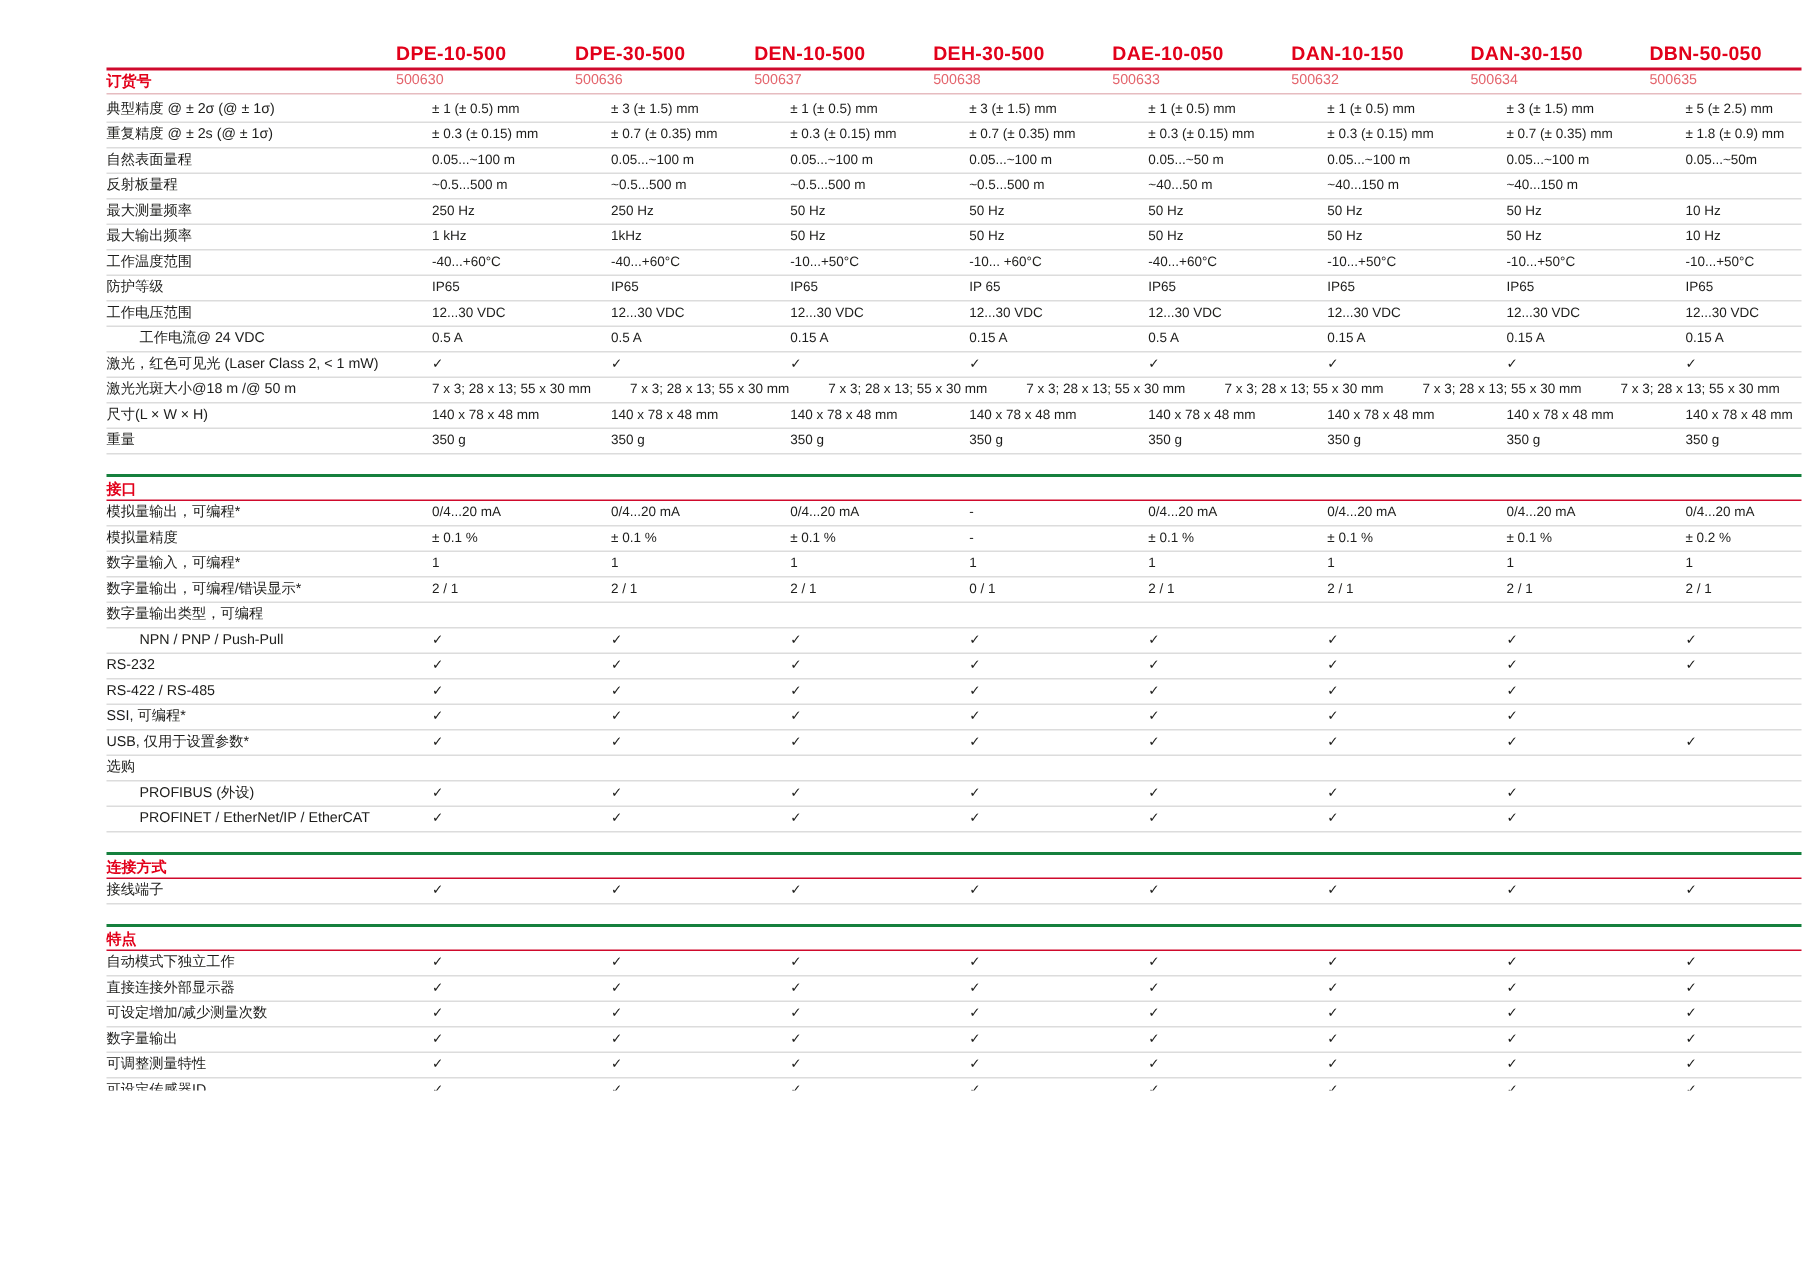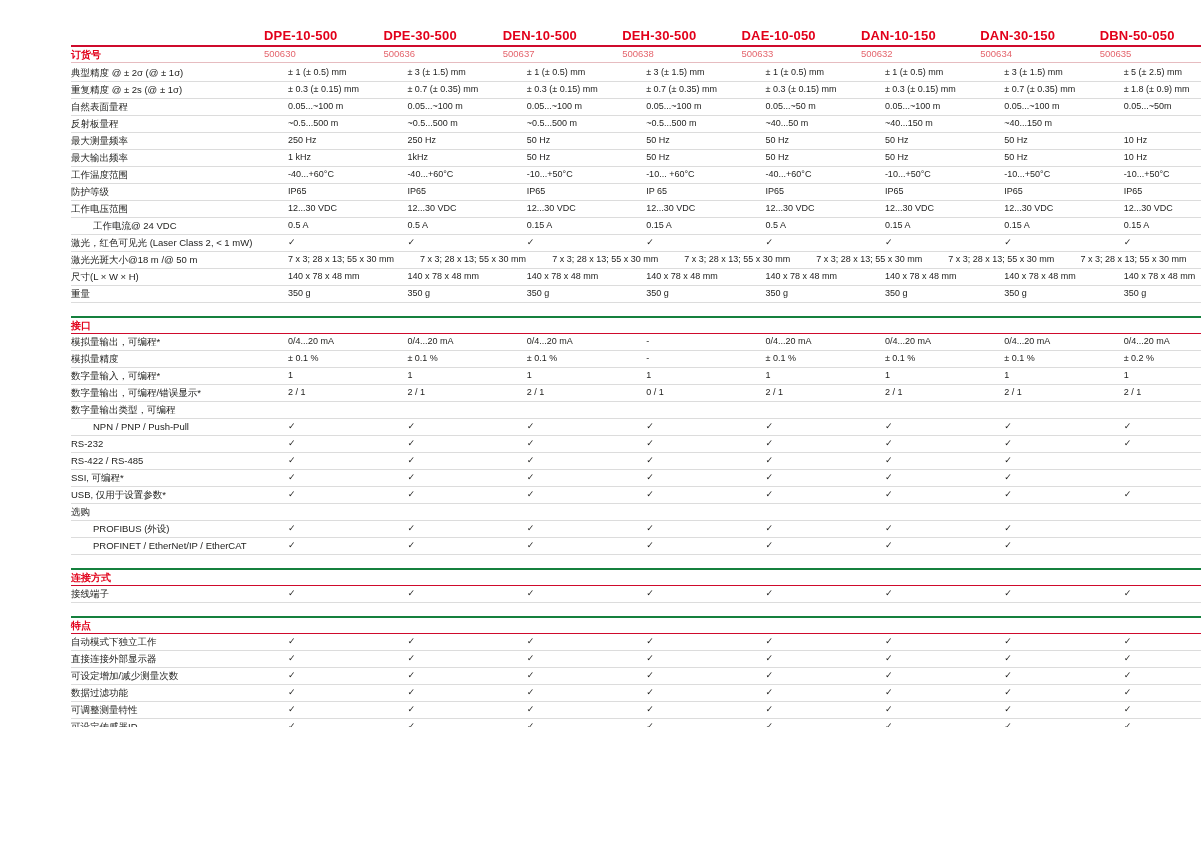--- a/index.html
+++ b/index.html
@@ -379,21 +379,21 @@
           <div class="cell value-cell check">✓</div>
           <div class="cell value-cell check">✓</div>
           <div class="cell value-cell check">✓</div>
           <div class="cell value-cell check">✓</div>
           <div class="cell value-cell check">✓</div>
           <div class="cell value-cell check">✓</div>
           <div class="cell value-cell check">✓</div>
           <div class="cell value-cell check">✓</div>
         </div>
         <div class="grid-row data-row">
-          <div class="cell label-cell">数据过滤功能</div>
+          <div class="cell label-cell">数字量输出</div>
           <div class="cell value-cell check">✓</div>
           <div class="cell value-cell check">✓</div>
           <div class="cell value-cell check">✓</div>
           <div class="cell value-cell check">✓</div>
           <div class="cell value-cell check">✓</div>
           <div class="cell value-cell check">✓</div>
           <div class="cell value-cell check">✓</div>
           <div class="cell value-cell check">✓</div>
         </div>
         <div class="grid-row data-row">

